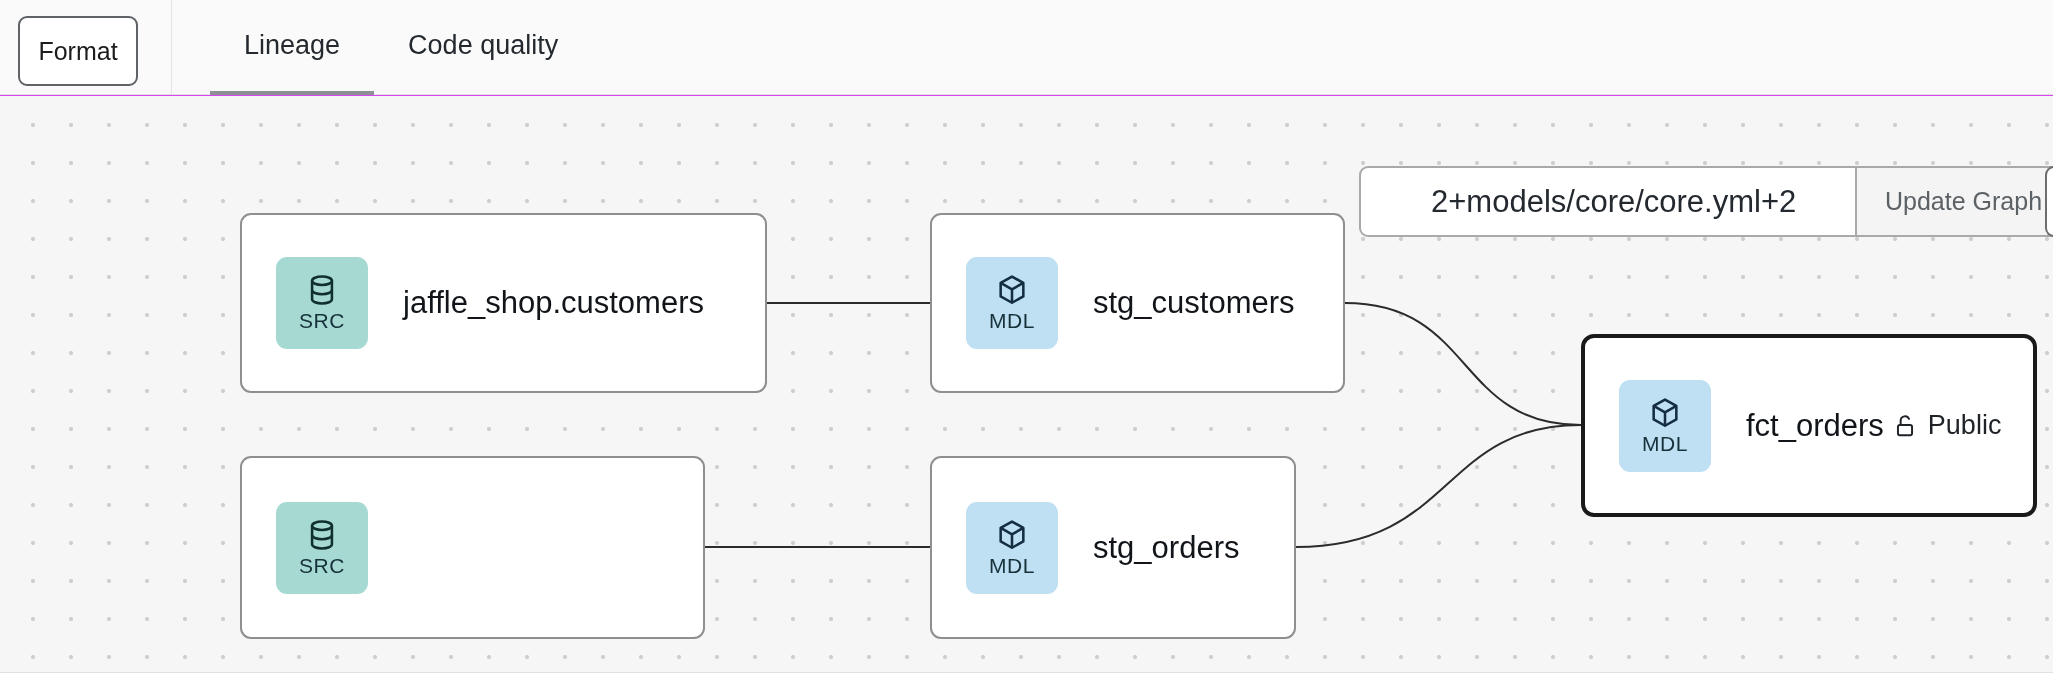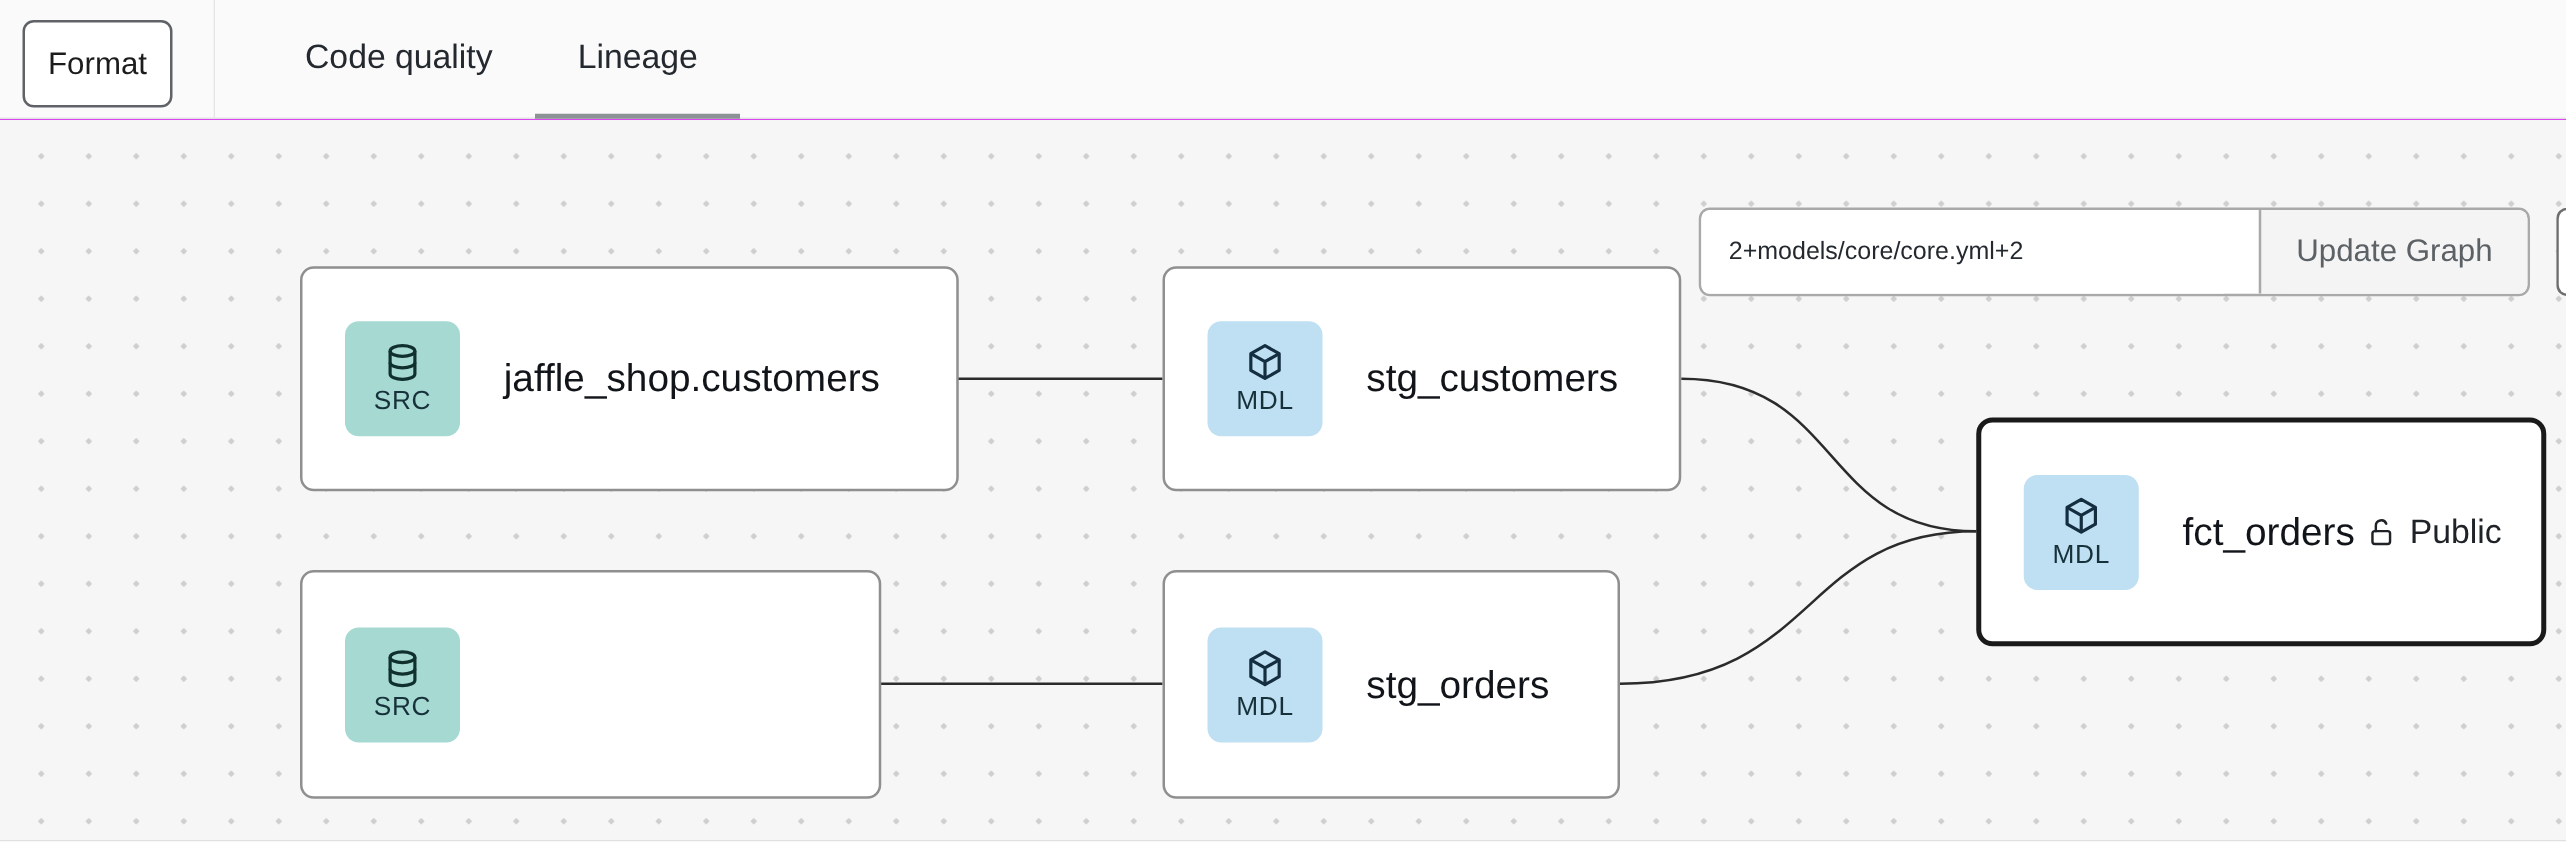--- a/index.html
+++ b/index.html
@@ -64,21 +64,21 @@
   .node-subtitle { display: flex; align-items: center; gap: 10px; font-size: 27px; color: #1f2328; }
   .node-subtitle svg { width: 26px; height: 26px; }
 
   
   .graph-controls {
     position: absolute; left: 1359px; top: 166px; height: 71px;
     display: flex; border: 2px solid #a9a9a9; border-radius: 9px; overflow: hidden; background: #fff;
   }
   .selector-input {
     width: 418px; height: 100%; border: none; outline: none; background: #ffffff;
-    font-family: inherit; font-size: 20px; color: #24292f; padding: 0 22px;
+    font-family: inherit; font-size: 31px; color: #24292f; padding: 0 22px; margin-left: 48px;
   }
   .update-graph-btn {
     height: 100%; padding: 0 28px; border: none; border-left: 2px solid #a9a9a9;
     background: #f4f4f4; font-family: inherit; font-size: 25px; color: #5c6166; cursor: pointer;
     white-space: nowrap;
     margin-left: 28px;
   }
   .partial-control {
     position: absolute; left: 2045px; top: 166px; width: 10px; height: 71px;
     background: #ffffff; border: 2px solid #6d6d6d; border-right: none;
@@ -87,22 +87,22 @@
 </style>
 </head>
 <body>
 
 <div class="app">
 
   <div class="topbar">
     <button class="format-btn">Format</button>
     <div class="topbar-divider"></div>
     <div class="tabs">
+      <div class="tab active">Lineage</div>
       <div class="tab">Code quality</div>
-      <div class="tab active">Lineage</div>
     </div>
   </div>
 
   <div class="canvas"></div>
   <div class="bottom-strip"></div>
 
   <svg class="edges" viewBox="0 0 2053 680">
     <path d="M 766 303 L 930 303" fill="none" stroke="#2b2b2b" stroke-width="2"></path>
     <path d="M 704 547 L 930 547" fill="none" stroke="#2b2b2b" stroke-width="2"></path>
     <path d="M 1345 303 C 1475 303 1455 425 1581 425" fill="none" stroke="#2b2b2b" stroke-width="2"></path>

